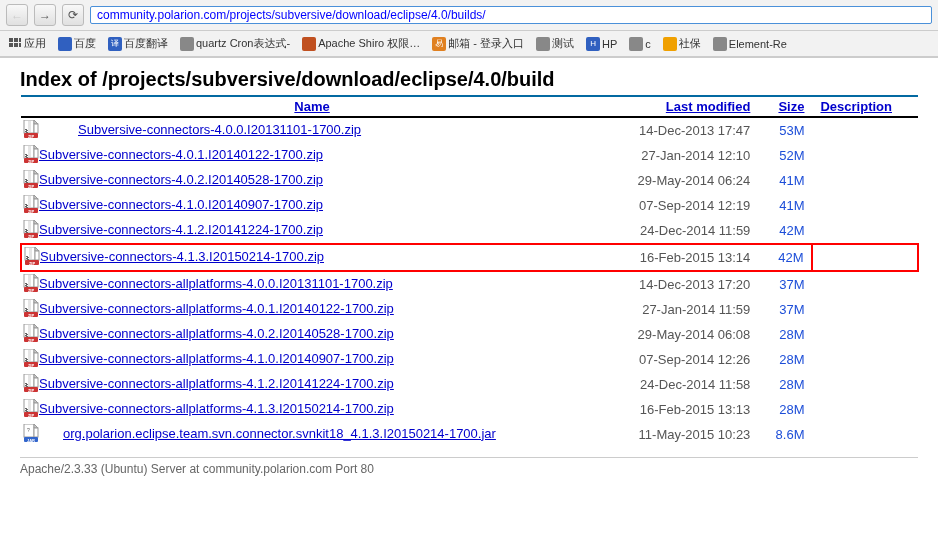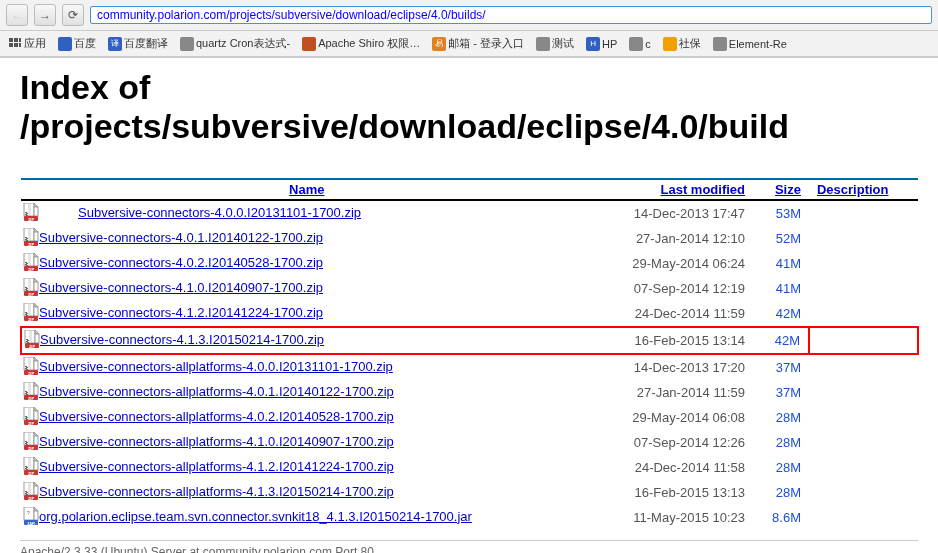--- a/index.html
+++ b/index.html
@@ -66,23 +66,23 @@
       color: #333;
       white-space: nowrap;
       cursor: pointer;
     }
 
     
     .page-content {
       padding: 10px 20px 20px 20px;
     }
     .page-title {
-      font-size: 34px;
+      font-size: 20px;
       font-weight: bold;
-      margin-bottom: 32px;
+      margin-bottom: 4px;
       color: #000;
     }
 
     
     .file-table {
       width: 100%;
       border-collapse: collapse;
     }
     .file-table thead tr {
       border-bottom: 2px solid #000;
@@ -461,21 +461,21 @@
         <rect x="3" y="10" width="2" height="1" fill="#666"></rect>
         <rect x="3" y="12" width="2" height="1" fill="#666"></rect>
       </svg>
               <a class="file-link">Subversive-connectors-allplatforms-4.1.3.I20150214-1700.zip</a>
             </span></td>
           <td class="col-modified">16-Feb-2015 13:13</td>
           <td class="col-size">28M</td>
           <td></td>
         </tr>
         <tr>
-          <td class="col-name"><span style="display:inline-flex;align-items:center;">
+          <td class="col-name"><span style="display:inline-flex;align-items:center;gap:24px;">
               <svg width="16" height="18" viewBox="0 0 16 18">
         <rect x="1" y="0" width="10" height="13" fill="#fff" stroke="#999" stroke-width="1"></rect>
         <polygon points="11,0 15,4 11,4" fill="#ccc" stroke="#999" stroke-width="1"></polygon>
         <rect x="11" y="4" width="4" height="9" fill="#fff" stroke="#999" stroke-width="1"></rect>
         <rect x="1" y="13" width="14" height="5" rx="1" fill="#3366cc"></rect>
         <text x="8" y="17.5" text-anchor="middle" font-size="4" fill="#fff" font-weight="bold">JAR</text>
         <text x="4" y="8" font-size="5" fill="#555">?</text>
       </svg>
               <a class="file-link">org.polarion.eclipse.team.svn.connector.svnkit18_4.1.3.I20150214-1700.jar</a>
             </span></td>

